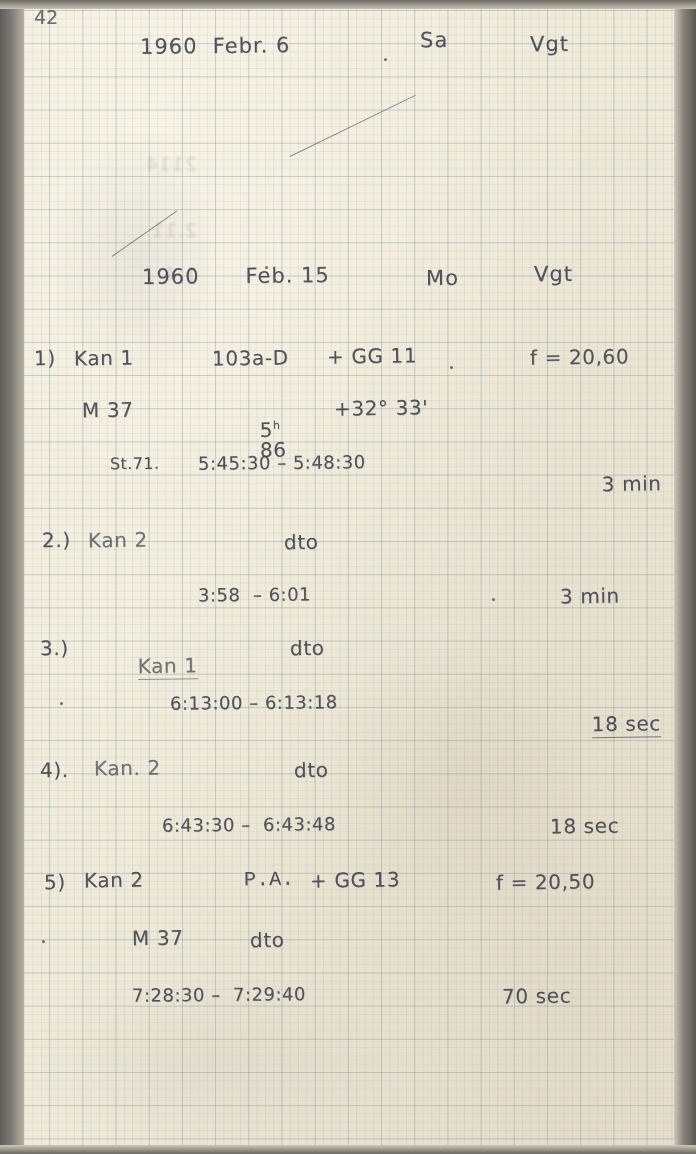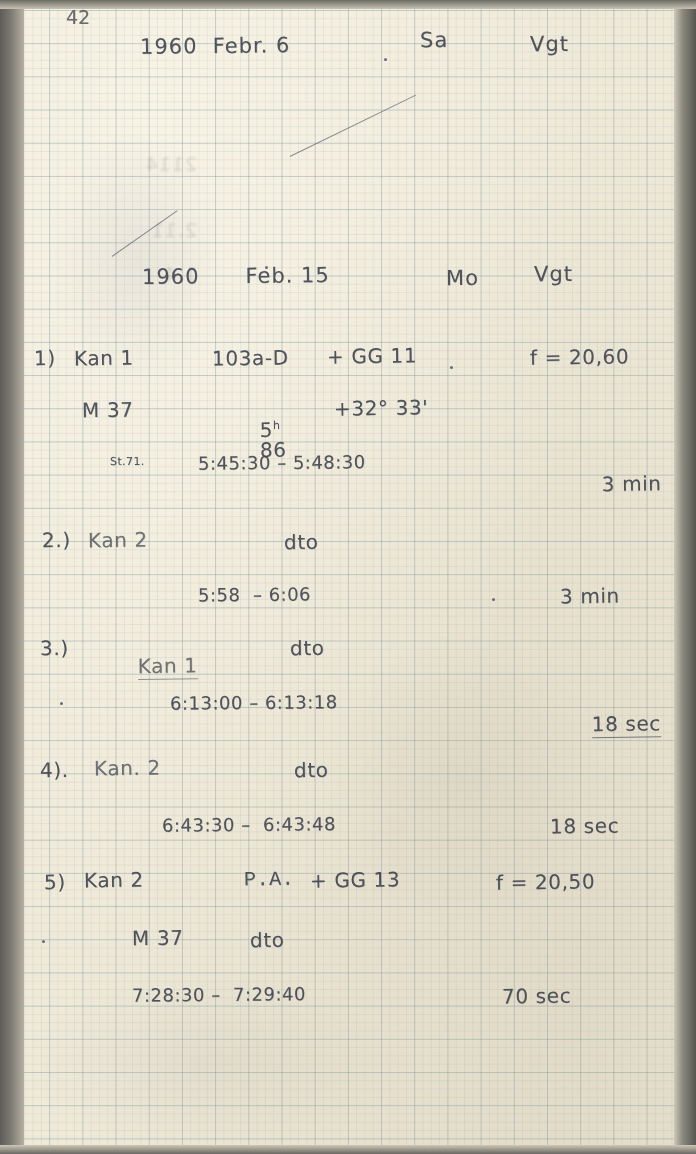--- a/index.html
+++ b/index.html
@@ -101,21 +101,21 @@
     color: #3b3f4a;
     font-family: "DejaVu Sans", sans-serif;
     white-space: pre;
     line-height: 1;
     opacity: 0.88;
     text-shadow: 0.4px 0.4px 0.6px rgba(70,75,90,0.35);
   }
   .t1 { font-size: 21px; letter-spacing: 1px; transform: rotate(-0.6deg); }
   .t2 { font-size: 20px; letter-spacing: 0.6px; transform: rotate(-0.8deg); }
   .t3 { font-size: 18px; letter-spacing: 0.5px; transform: rotate(-0.5deg); }
-  .sm { font-size: 11px; letter-spacing: 0.4px; transform: rotate(-0.4deg); text-align: right; }
+  .sm { font-size: 16px; letter-spacing: 0.4px; transform: rotate(-0.4deg); text-align: right; }
   .pg { font-size: 19px; color: #5a5a5a; }
   .light { opacity: 0.7; }
   .sup { font-size: 11px; vertical-align: super; }
   .ul { border-bottom: 1px solid rgba(60,65,80,0.75); padding-bottom: 1px; }
 
   .stroke {
     position: absolute;
     background: rgba(80,85,100,0.65);
     transform-origin: left center;
     height: 1.4px;
@@ -142,32 +142,32 @@
     <div class="blotch" style="left:0px; top:960px; width:380px; height:190px; background:radial-gradient(ellipse, rgba(150,145,140,0.10), rgba(0,0,0,0) 70%);"></div>
 
     <div id="showthrough">
       2114
       <br><br><br>
       2.11
       <br><br>
       1.4
     </div>
 
-    <div class="hw pg" style="left:12px; top:0px;margin-left:32px;">42</div>
+    <div class="hw pg" style="left:12px; top:0px;">42</div>
 
     <div class="hw t1" style="left:118px; top:28px;">1960  Febr. 6</div>
     <div class="hw t1" style="left:398px; top:22px;">Sa</div>
     <div class="hw t1" style="left:508px; top:26px;">Vgt</div>
     <div class="tick" style="left:362px; top:50px;"></div>
 
     <div class="stroke" style="left:268px; top:148px; width:140px; transform:rotate(-26deg);"></div>
     <div class="stroke" style="left:90px; top:248px; width:80px; transform:rotate(-35deg);"></div>
 
     <div class="hw t1" style="left:120px; top:258px;">1960      Feb. 15</div>
-    <div class="hw t1" style="left:424px; top:260px;">Mo</div>
+    <div class="hw t1" style="left:404px; top:260px;">Mo</div>
     <div class="hw t1" style="left:512px; top:256px;">Vgt</div>
     <div class="tick" style="left:243px; top:258px;"></div>
 
     <div class="hw t2" style="left:12px; top:340px;">1)</div>
     <div class="hw t2" style="left:52px; top:340px;">Kan 1</div>
     <div class="hw t2" style="left:190px; top:340px;">103a-D</div>
     <div class="hw t2" style="left:305px; top:338px;">+ GG 11</div>
     <div class="tick" style="left:428px; top:358px;"></div>
     <div class="hw t2" style="left:508px; top:339px;">f = 20,60</div>
 
@@ -180,21 +180,21 @@
 
     <div class="hw sm" style="left:88px; top:448px;">St.71.</div>
     <div class="hw t3" style="left:176px; top:446px;">5:45:30 – 5:48:30</div>
     <div class="hw t2" style="left:538px; top:446px;">
       <span>3 min</span>
     </div>
 
     <div class="hw t2" style="left:20px; top:522px;">2.)</div>
     <div class="hw t2 light" style="left:66px; top:522px;">Kan 2</div>
     <div class="hw t2" style="left:262px; top:524px;">dto</div>
-    <div class="hw t3" style="left:176px; top:578px;">5:58  – 6:06</div>
+    <div class="hw t3" style="left:176px; top:578px;">3:58  – 6:01</div>
     <div class="tick" style="left:470px; top:590px;"></div>
     <div class="hw t2" style="left:538px; top:578px;">3 min</div>
 
     <div class="hw t2" style="left:18px; top:630px;">3.)</div>
     <div class="hw t2 light" style="left:74px; top:628px;">
       <span class="ul">Kan 1</span>
     </div>
     <div class="hw t2" style="left:268px; top:630px;">dto</div>
     <div class="tick" style="left:38px; top:694px;"></div>
     <div class="hw t3" style="left:148px; top:686px;">6:13:00 – 6:13:18</div>

